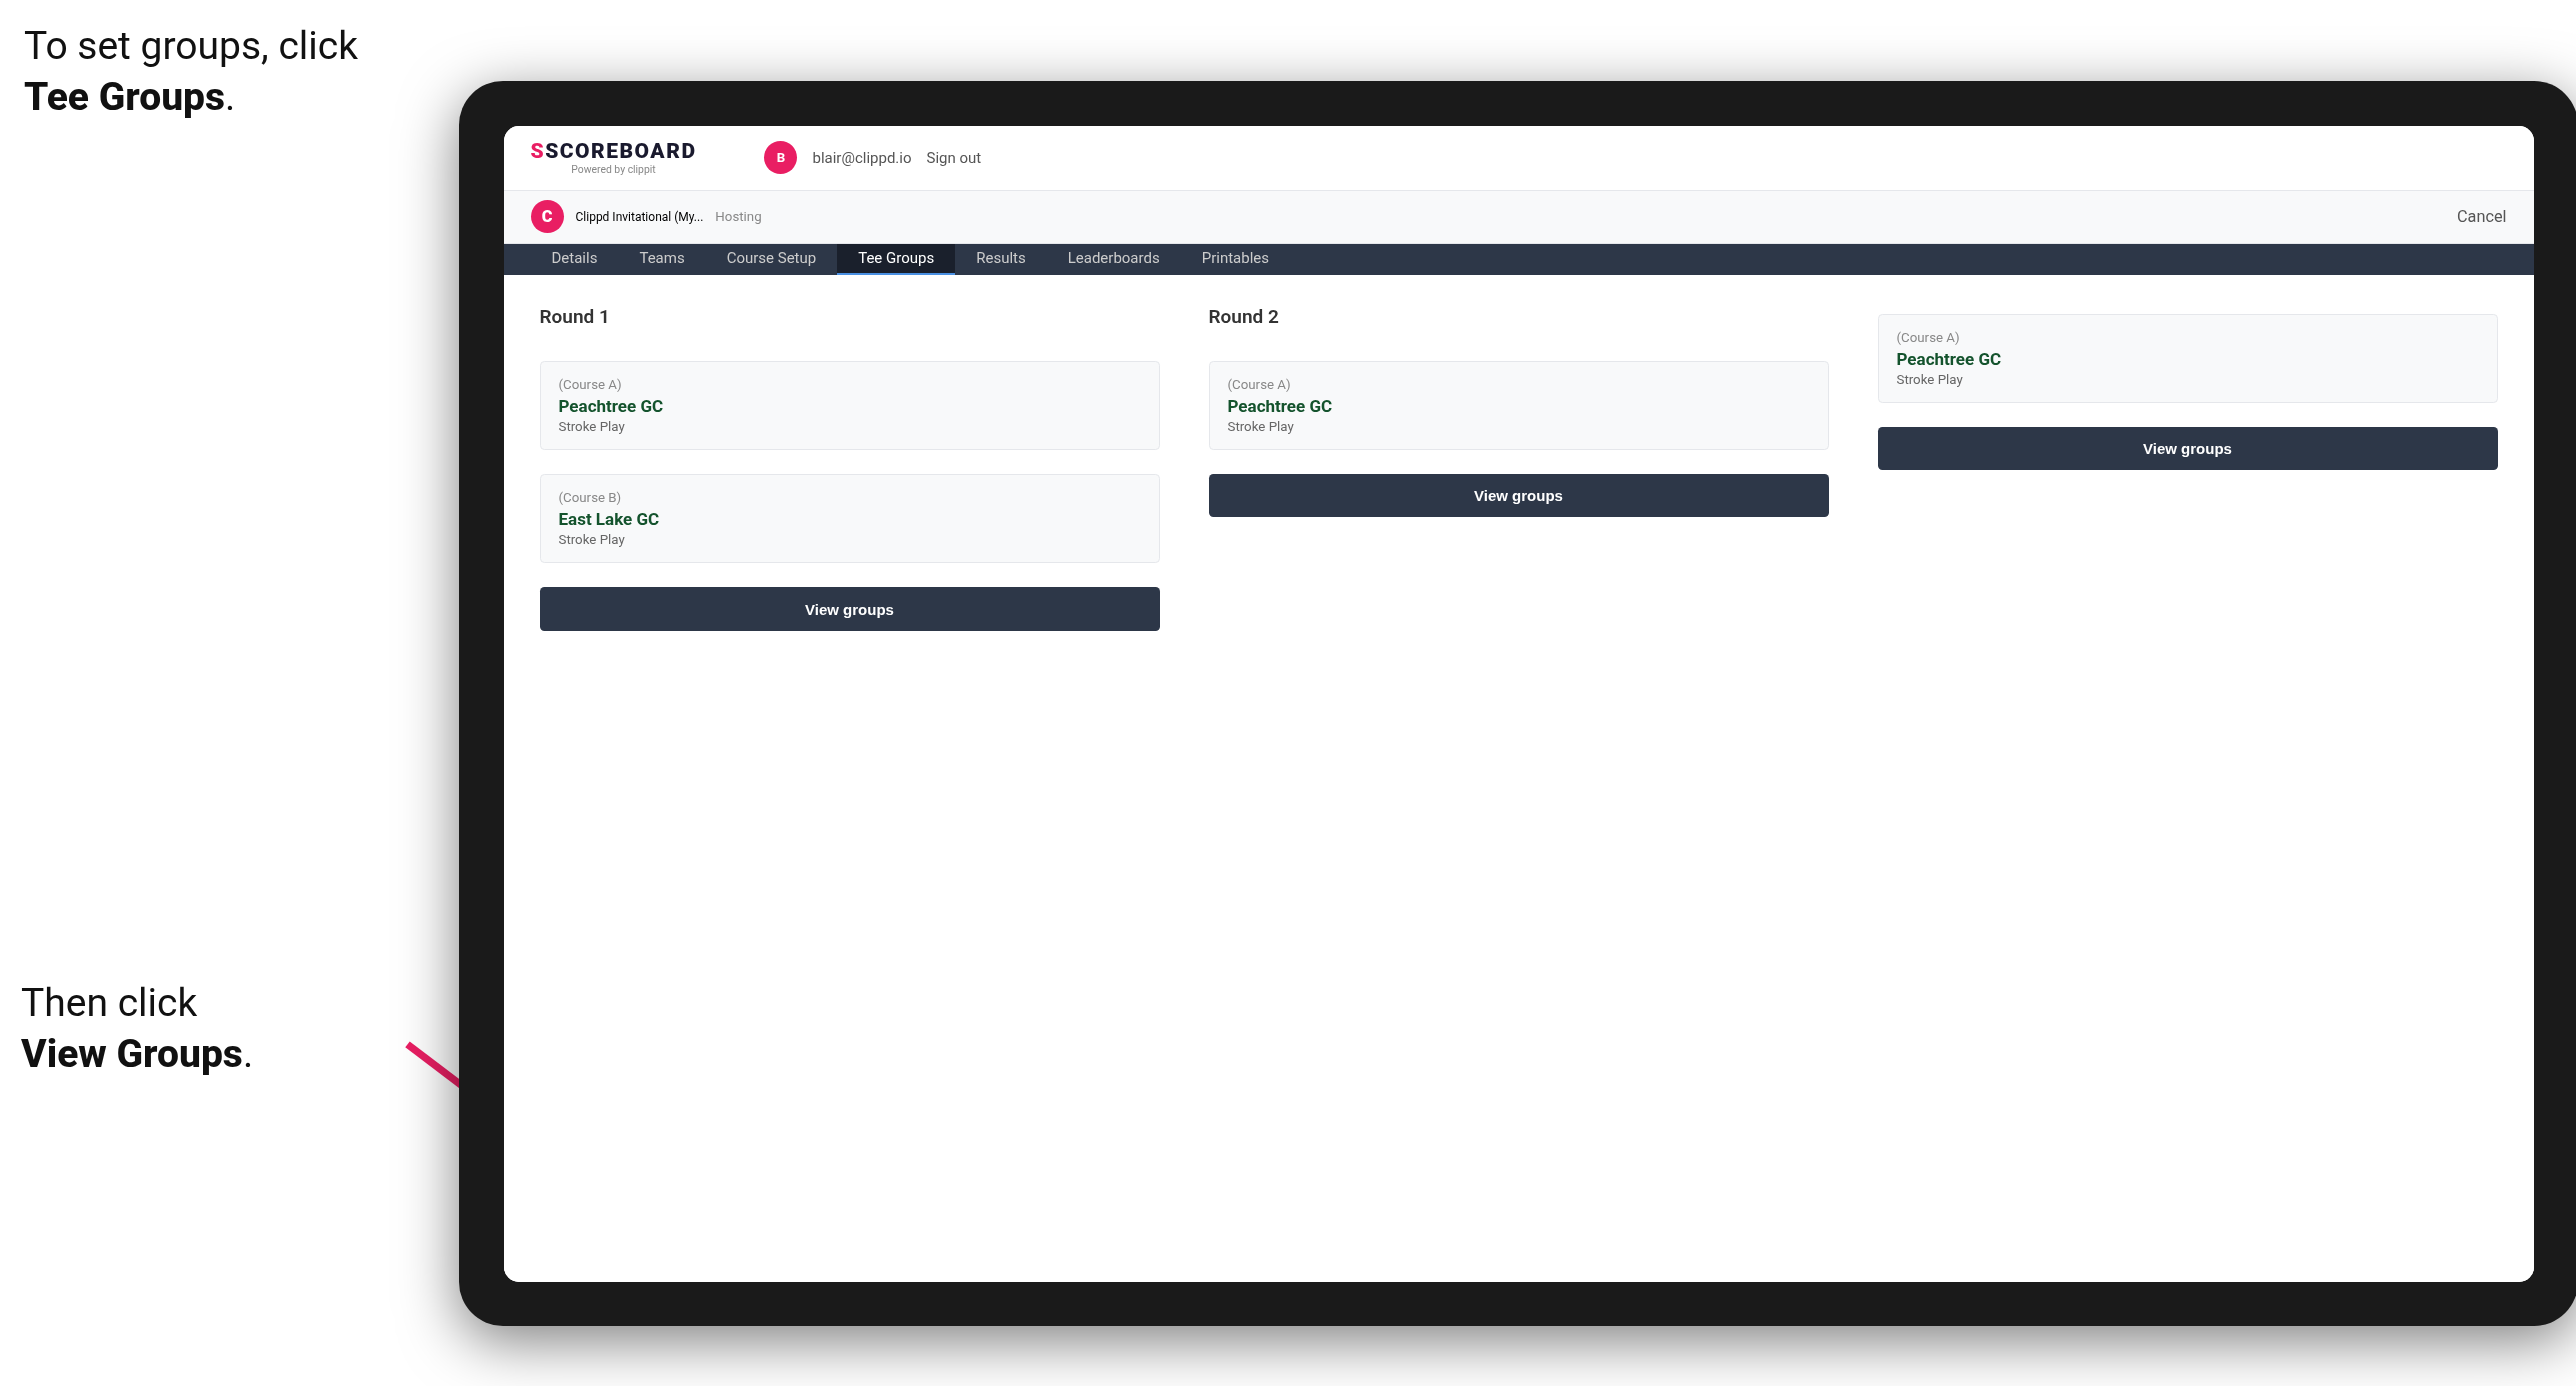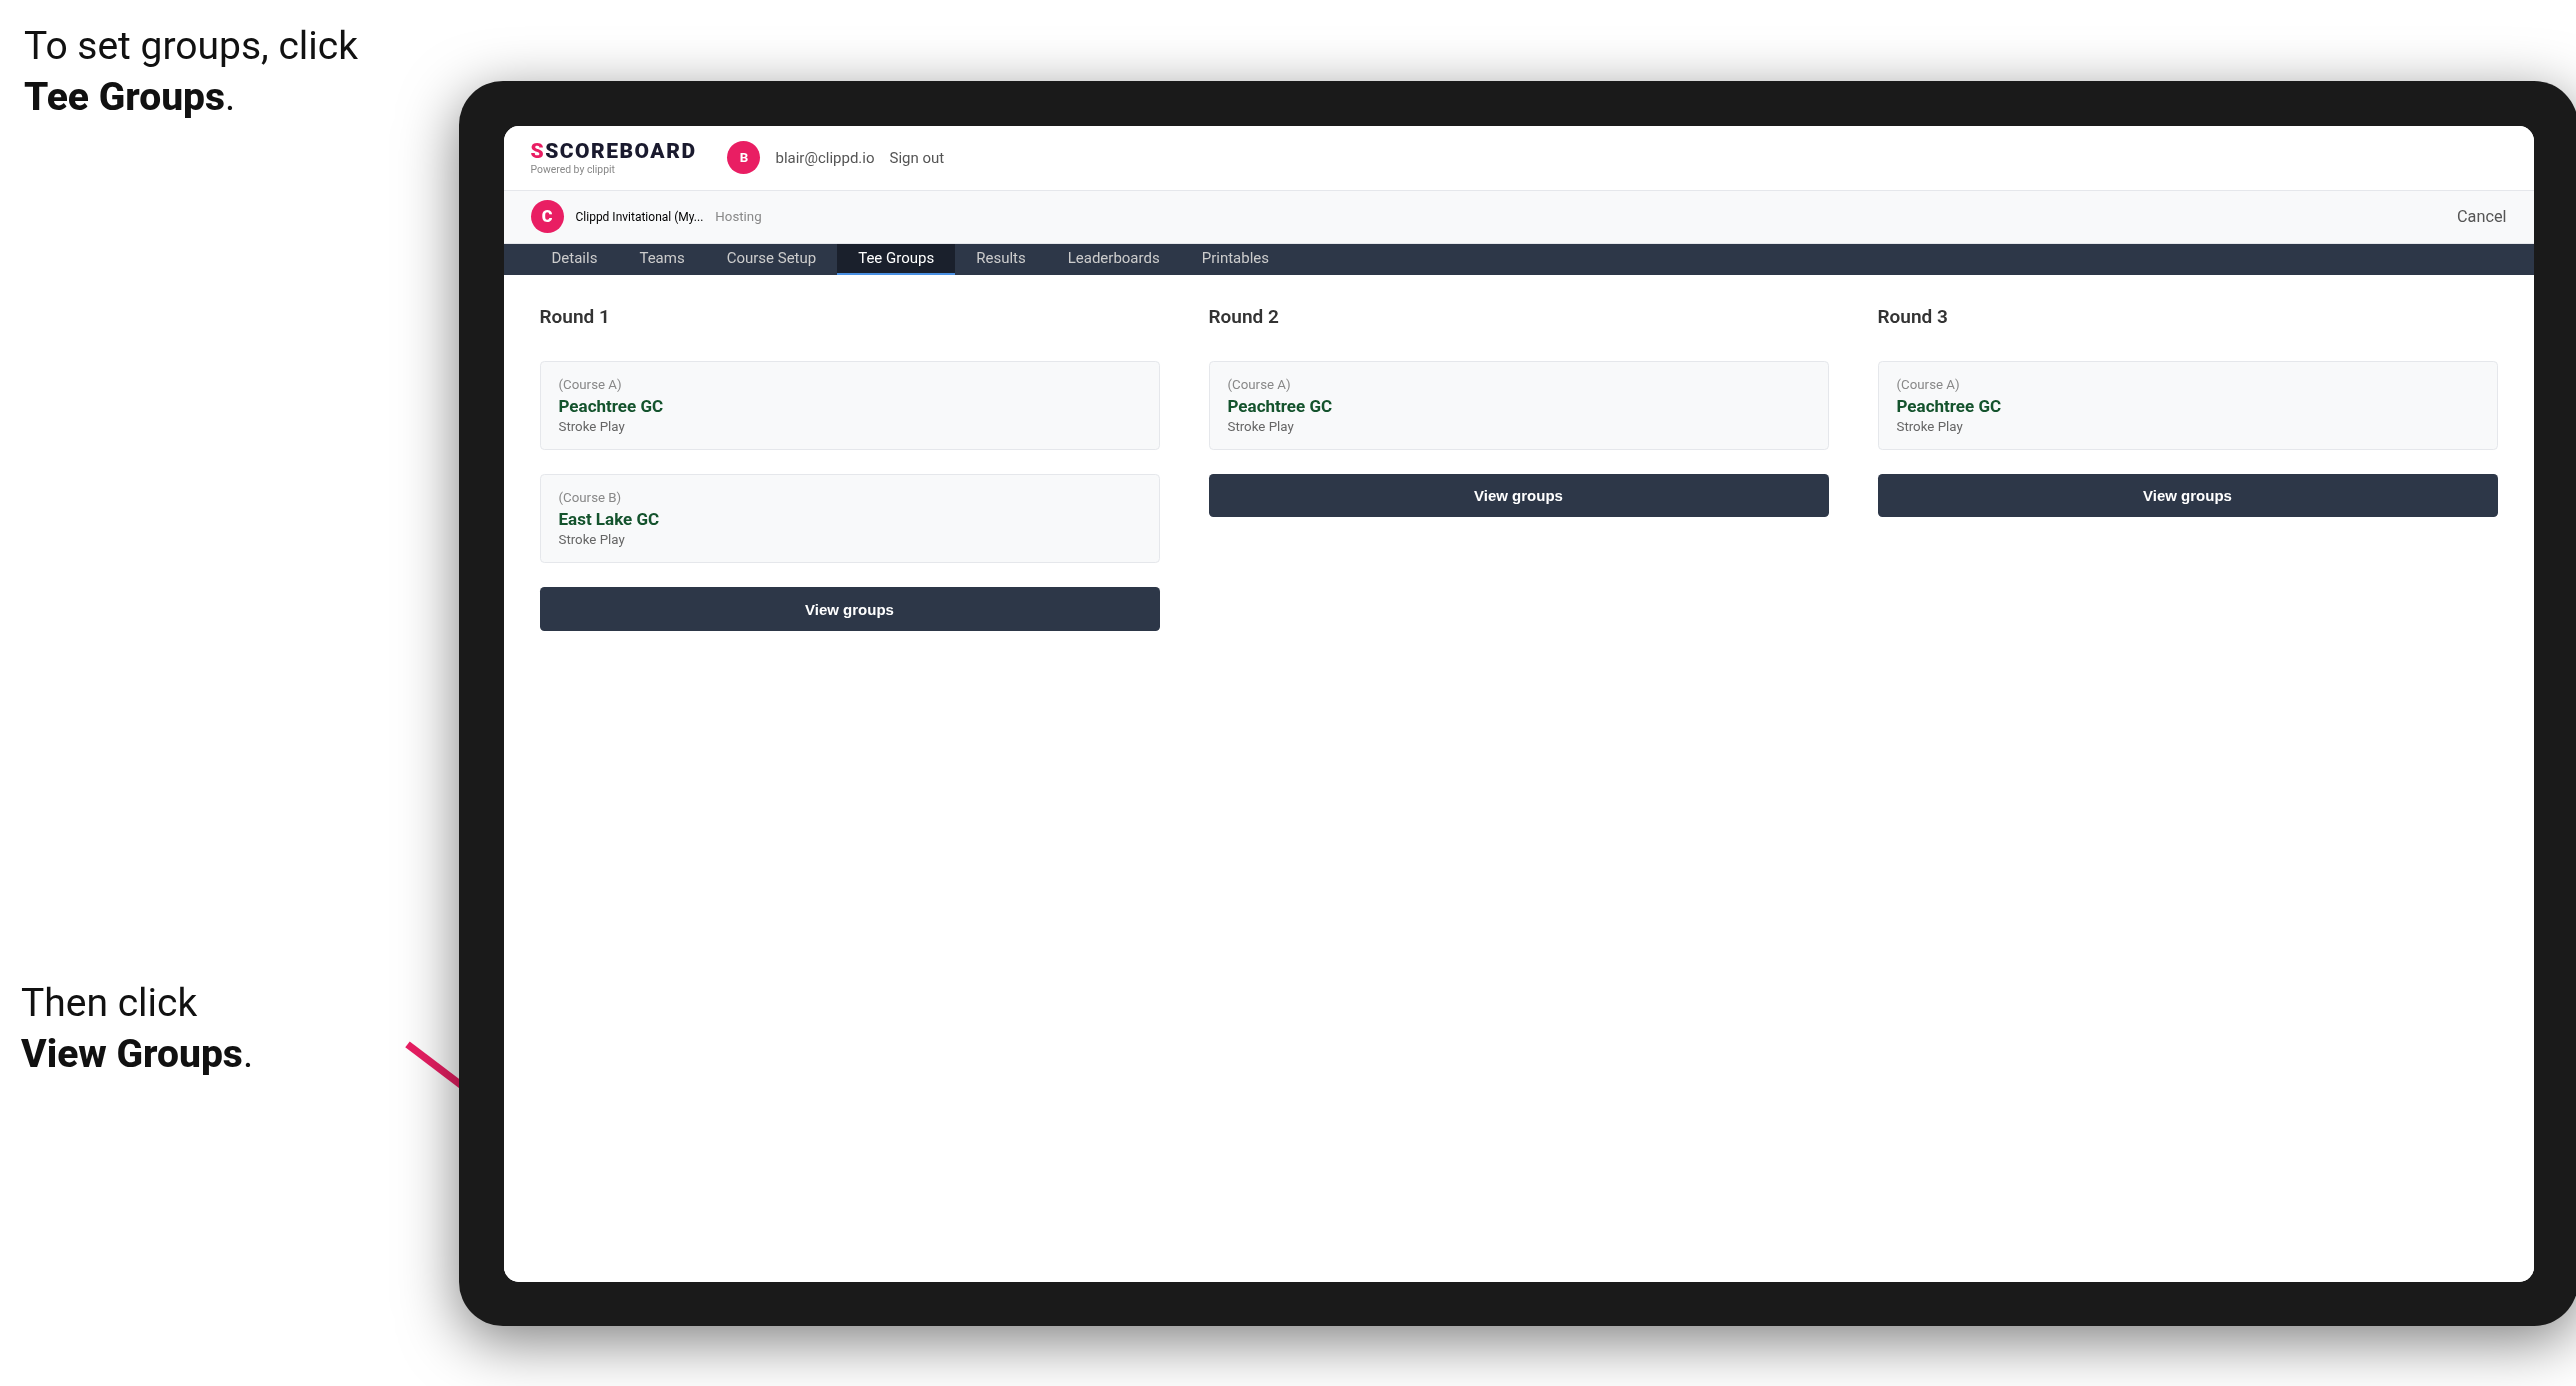--- a/index.html
+++ b/index.html
@@ -70,21 +70,22 @@
       display: flex;
       align-items: center;
       padding: 0 27px;
       height: 65px;
       flex-shrink: 0;
     }
 
     .logo-area {
       display: flex;
       flex-direction: column;
-      margin-right: 31px;
+      margin-right: 68px;
+      align-items: center;
     }
 
     .logo-text {
       font-size: 21px;
       font-weight: 900;
       letter-spacing: 1.5px;
       color: #1a1a2e;
     }
 
     .logo-sub {
@@ -351,21 +352,20 @@
           <div class="round-title">Round 2</div>
           <div class="course-card">
             <div class="course-label">(Course A)</div>
             <div class="course-name">Peachtree GC</div>
             <div class="course-format">Stroke Play</div>
           </div>
           <button class="view-groups-btn">View groups</button>
         </div>
 
         <div class="round-column">
-          <div class="round-title">Round 3</div>
           <div class="course-card">
             <div class="course-label">(Course A)</div>
             <div class="course-name">Peachtree GC</div>
             <div class="course-format">Stroke Play</div>
           </div>
           <button class="view-groups-btn">View groups</button>
         </div>
 
       </div>
     </div>

